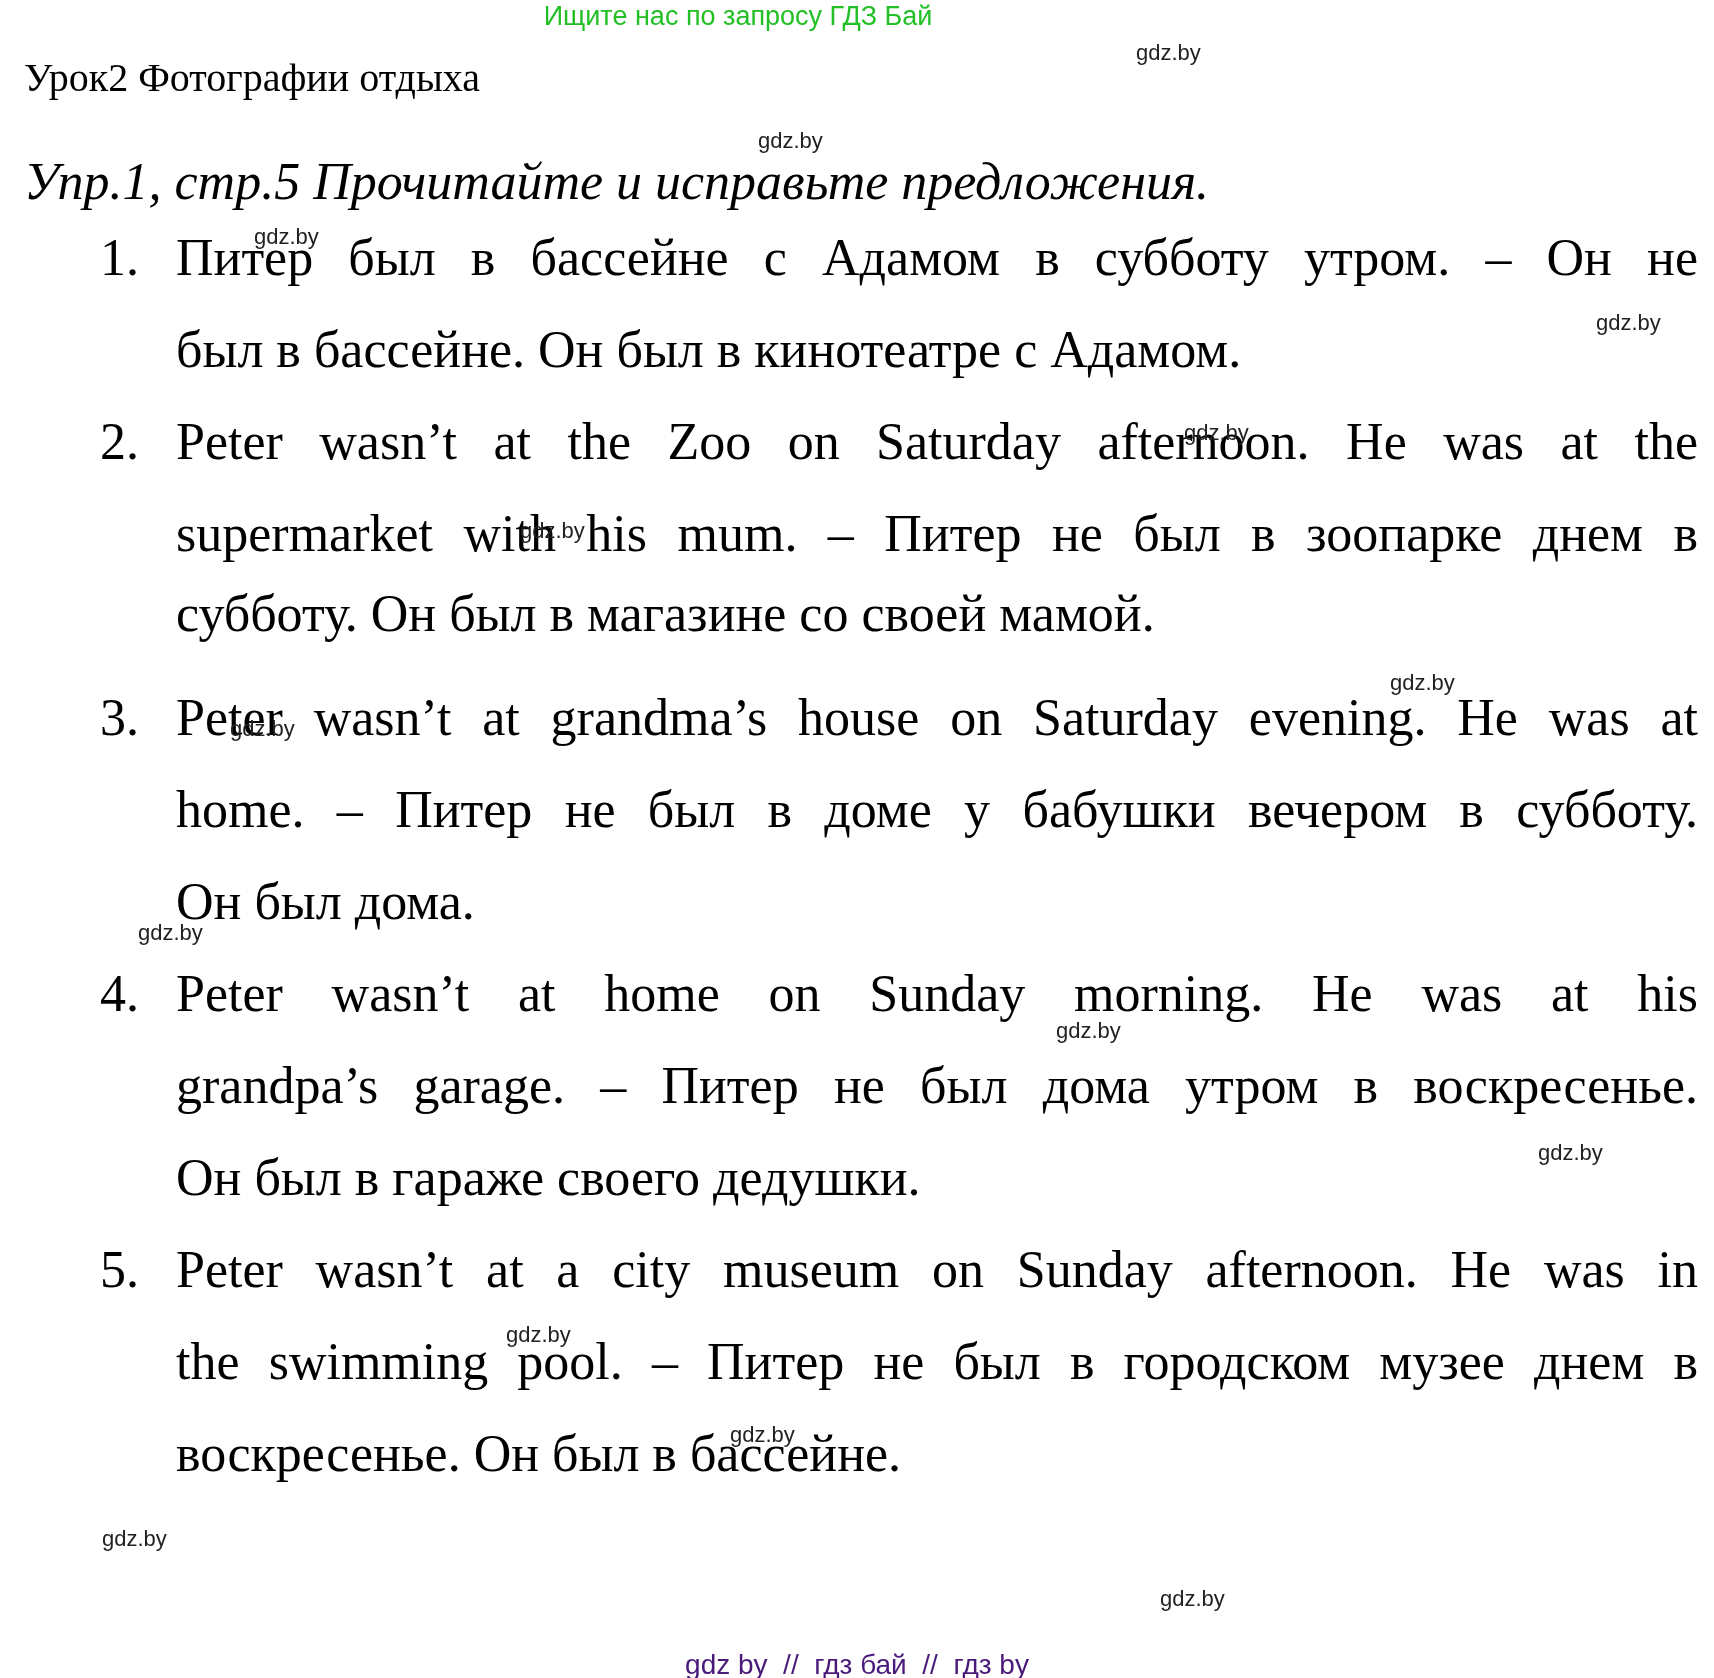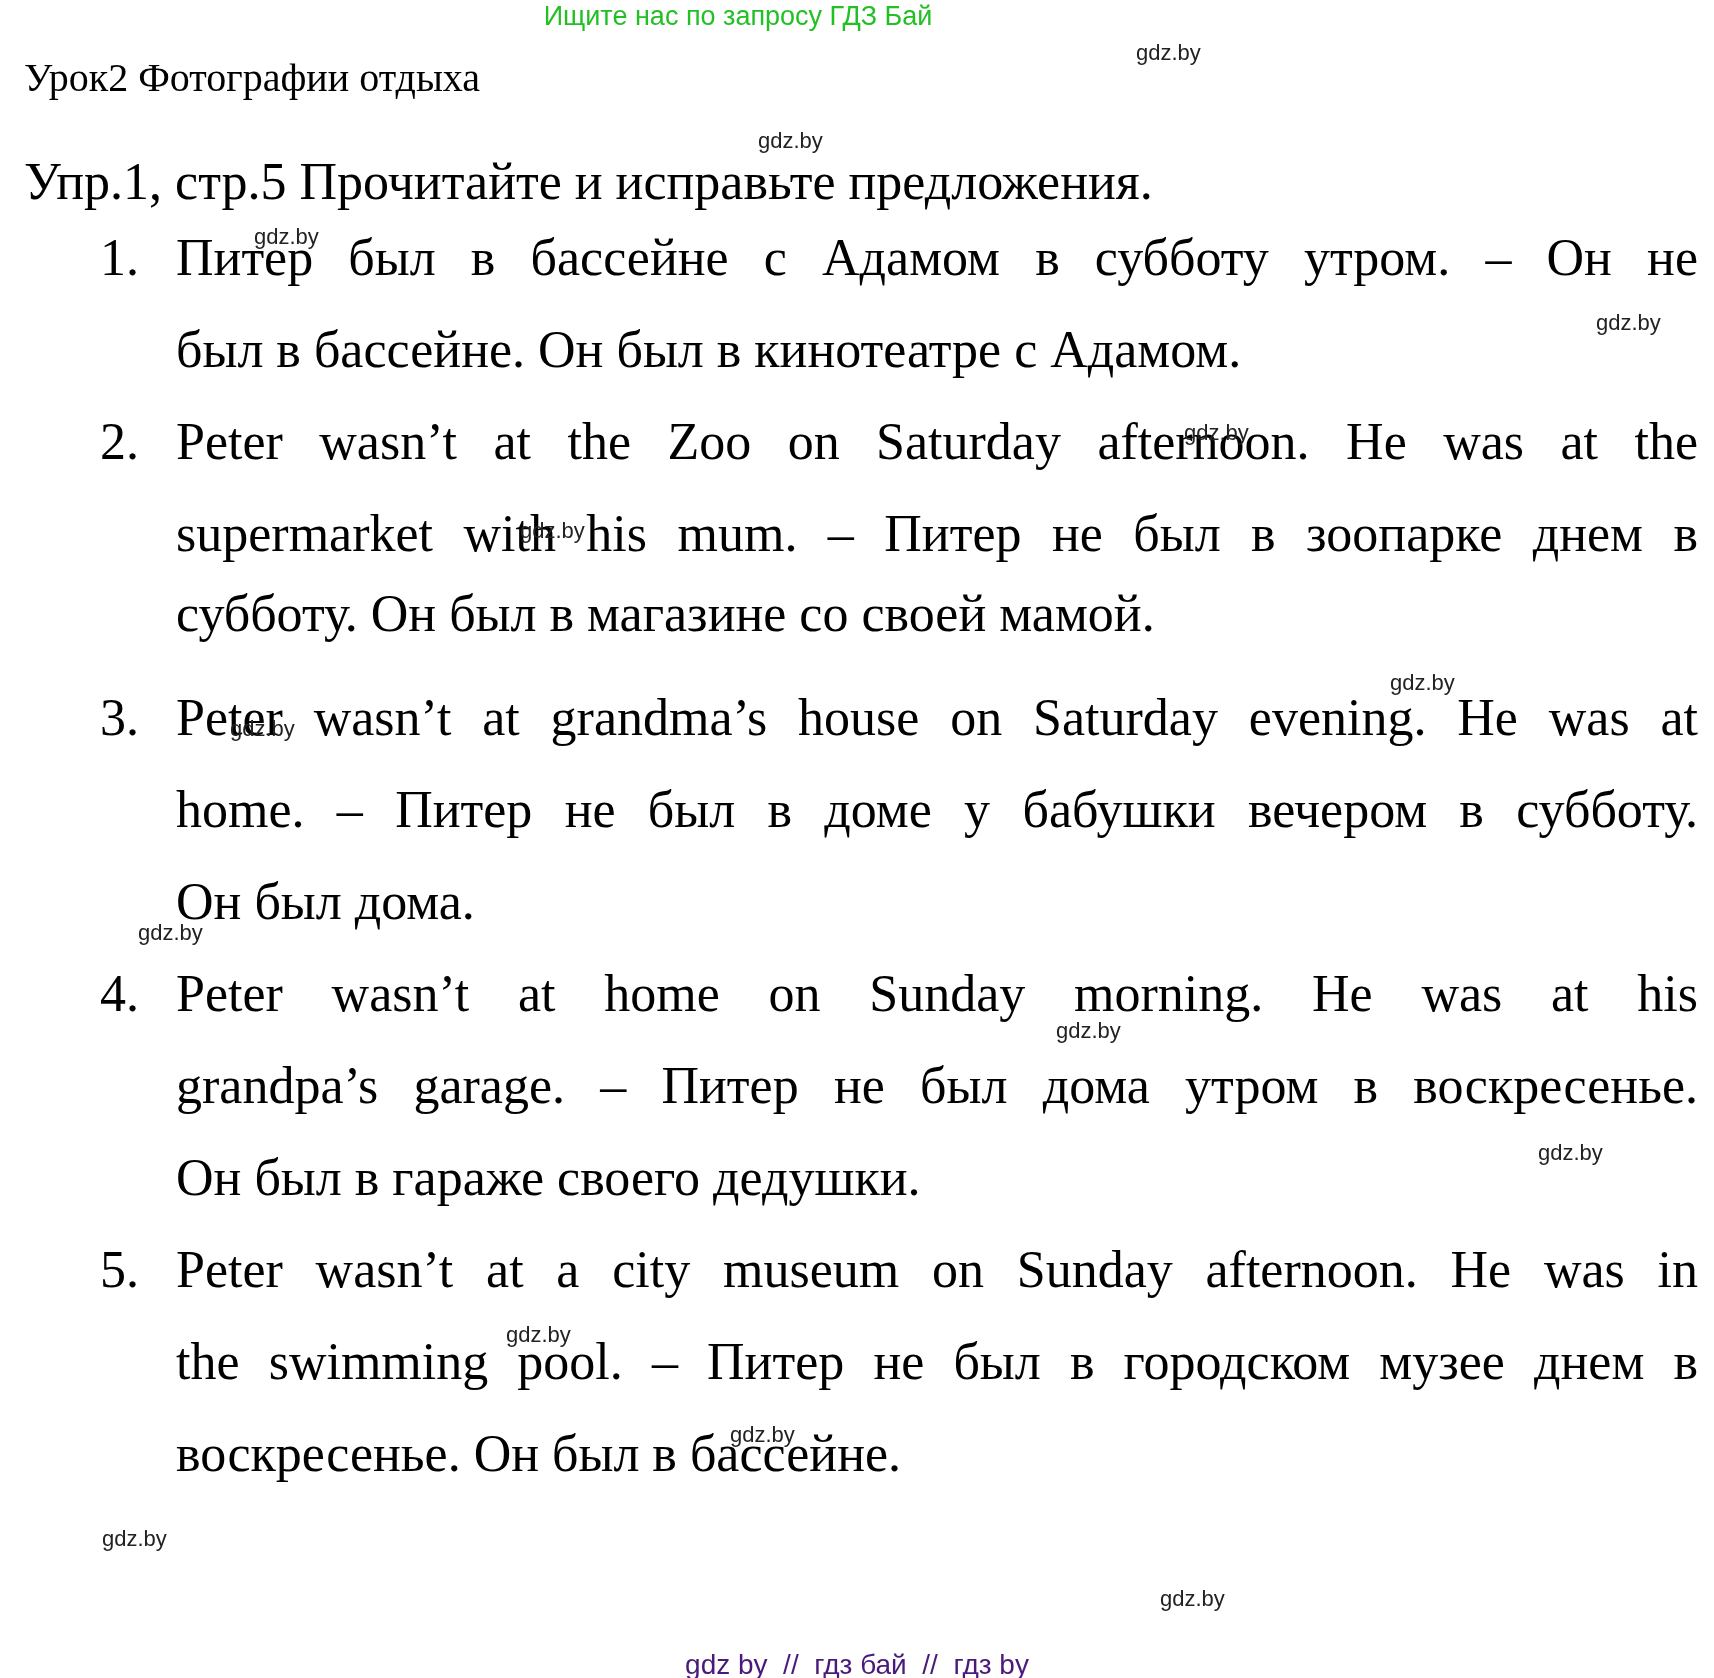--- a/index.html
+++ b/index.html
@@ -10,21 +10,21 @@
     top: 0px; line-height: 32px;
   }
   .title {
     position: absolute; left: 24px; top: 46px;
     font-family: "Liberation Serif", serif; font-size: 40px; color: #000;
     line-height: 64px; white-space: nowrap;
   }
   .exercise {
     position: absolute; left: 24px; top: 150px;
     font-family: "Liberation Serif", serif; font-size: 52px; color: #000;
-    line-height: 64px; white-space: nowrap;
+    line-height: 64px; white-space: nowrap; font-style: italic;
   }
   .list { position: absolute; left: 0; top: 0; }
   .item-num {
     position: absolute; left: 100px; width: 70px;
     font-family: "Liberation Serif", serif; font-size: 52px; color: #000; line-height: 64px;
   }
   .line {
     position: absolute; left: 176px; width: 1522px;
     font-family: "Liberation Serif", serif; font-size: 52px; color: #000; line-height: 64px;
     white-space: nowrap; text-align: justify; text-align-last: justify;

